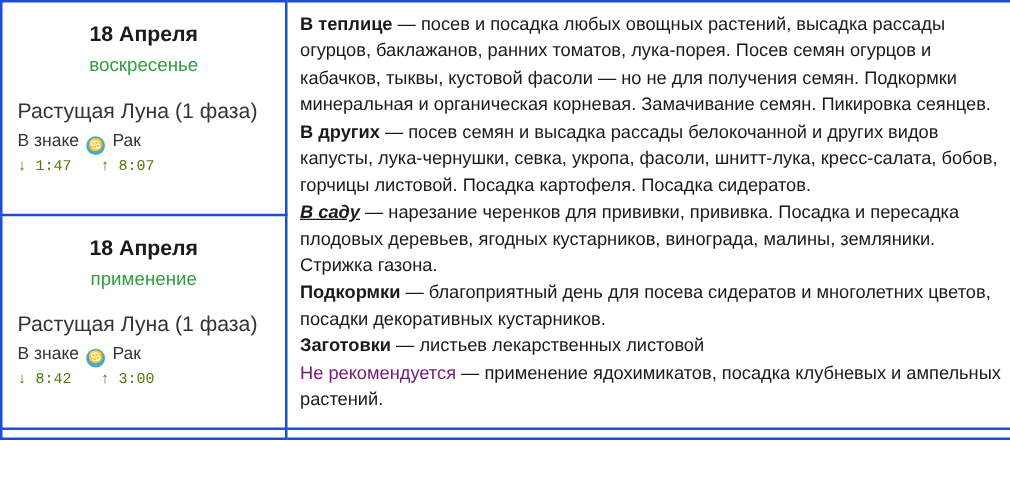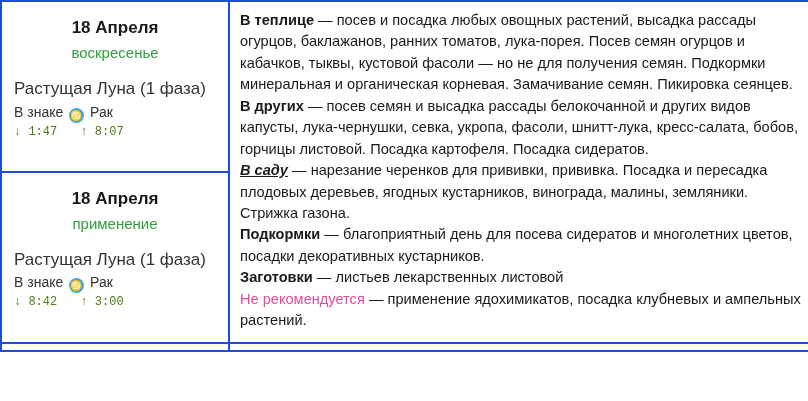--- a/index.html
+++ b/index.html
@@ -71,21 +71,21 @@
 
   .text-cell {
     padding: 8px 6px 10px 10px;
     font-size: 14.6px;
     line-height: 1.47;
     color: #1a1a1a;
   }
   .text-cell p { margin: 0 0 0 0; }
   .lead { font-weight: bold; }
   .lead-u { font-weight: bold; text-decoration: underline; font-style: italic; }
-  .warn { color: #ec4899; }
+  .warn { color: #701a75; }
   .spacer-row td { height: 8px; border-top: 1px solid #3f8f3f; }
 </style>
 </head>
 <body>
 
 <table class="calendar">
   <tbody>
       <tr>
     <td class="col-day">
       <div class="day-cell">

